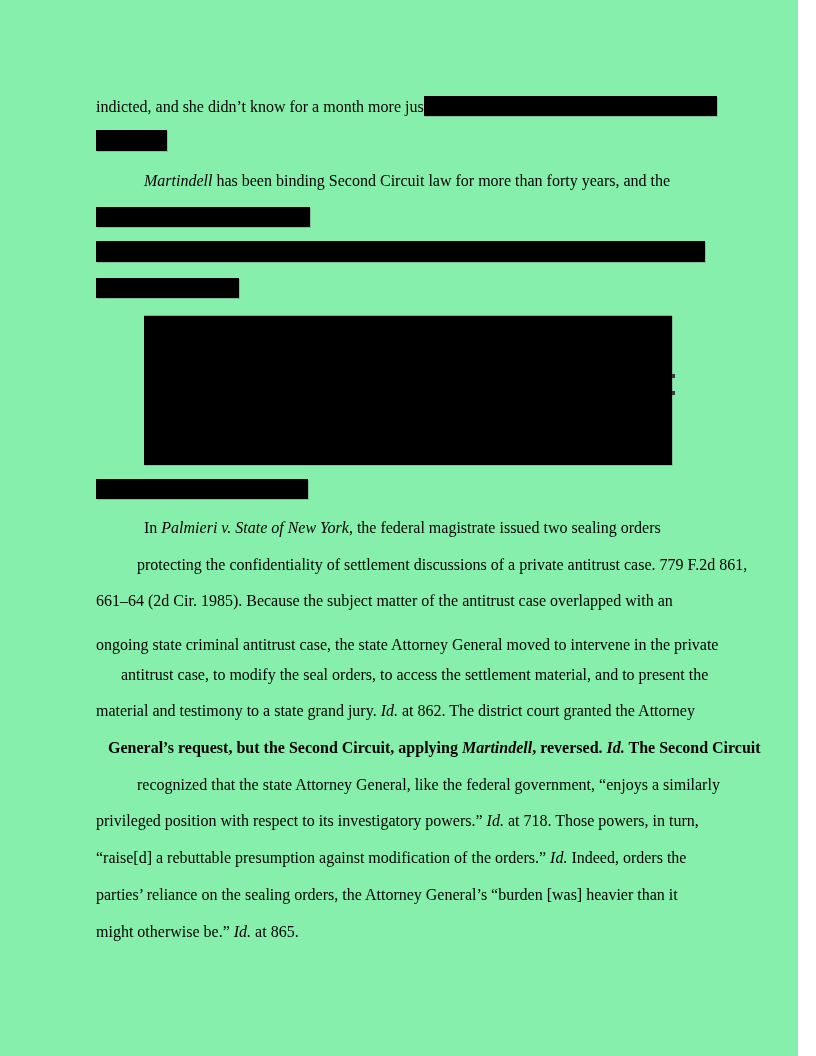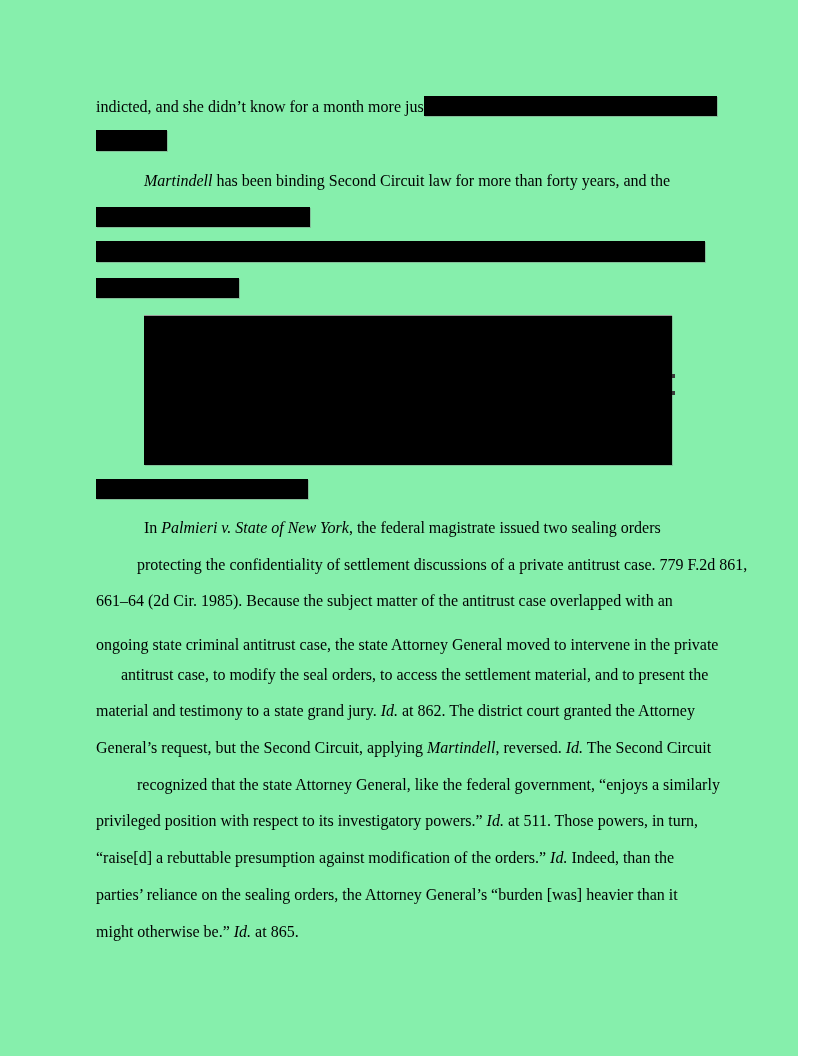--- a/index.html
+++ b/index.html
@@ -64,24 +64,24 @@
       <div class="line" style="top: 241px; left: 96px;"><span class="redaction-bar" style="width: 609px; height: 21px; background: rgb(0, 0, 0);"></span></div>
       <div class="line" style="top: 278px; left: 96px;"><span class="redaction-bar" style="width: 143px; height: 20px; background: rgb(0, 0, 0);"></span></div>
       <div class="block-redaction" style="top: 315px; left: 144px; width: 528px; height: 149px; background: rgb(0, 0, 0);"></div>
       <div class="line" style="top: 479px; left: 96px;"><span class="redaction-bar" style="width: 212px; height: 20px; background: rgb(0, 0, 0);"></span></div>
       <div class="line" style="top: 518px; left: 144px; font-family: Liberation Serif, serif;"><span class="seg">In </span><span class="seg italic">Palmieri v. State of New York</span><span class="seg">, the federal magistrate issued two sealing orders</span></div>
       <div class="line" style="top: 555px; left: 96px; margin-left: 41px;"><span class="seg">protecting the confidentiality of settlement discussions of a private antitrust case. 779 F.2d 861,</span></div>
       <div class="line" style="top: 591px; left: 96px;"><span class="seg">661–64 (2d Cir. 1985). Because the subject matter of the antitrust case overlapped with an</span></div>
       <div class="line" style="top: 592px; left: 96px; margin-top: 43px;"><span class="seg">ongoing state criminal antitrust case, the state Attorney General moved to intervene in the private</span></div>
       <div class="line" style="top: 665px; left: 96px; margin-left: 25px;"><span class="seg">antitrust case, to modify the seal orders, to access the settlement material, and to present the</span></div>
       <div class="line" style="top: 701px; left: 96px;"><span class="seg">material and testimony to a state grand jury. </span><span class="seg italic">Id.</span><span class="seg"> at 862. The district court granted the Attorney</span></div>
-      <div class="line" style="top: 738px; left: 96px;"><span class="seg">General’s request, but the Second Circuit, applying </span><span class="seg italic">Martindell</span><span class="seg">, reversed. </span><span class="seg italic">Id.</span><span class="seg"> The Second Circuit</span></div>
+      <div class="line" style="top: 738px; left: 108px; font-weight: bold;"><span class="seg">General’s request, but the Second Circuit, applying </span><span class="seg italic">Martindell</span><span class="seg">, reversed. </span><span class="seg italic">Id.</span><span class="seg"> The Second Circuit</span></div>
       <div class="line" style="top: 775px; left: 96px; margin-left: 41px;"><span class="seg">recognized that the state Attorney General, like the federal government, “enjoys a similarly</span></div>
-      <div class="line" style="top: 811px; left: 96px;"><span class="seg">privileged position with respect to its investigatory powers.” </span><span class="seg italic">Id.</span><span class="seg"> at 511. Those powers, in turn,</span></div>
-      <div class="line" style="top: 848px; left: 96px;"><span class="seg">“raise[d] a rebuttable presumption against modification of the orders.” </span><span class="seg italic">Id.</span><span class="seg"> Indeed, than the</span></div>
+      <div class="line" style="top: 811px; left: 96px;"><span class="seg">privileged position with respect to its investigatory powers.” </span><span class="seg italic">Id.</span><span class="seg"> at 718. Those powers, in turn,</span></div>
+      <div class="line" style="top: 848px; left: 96px;"><span class="seg">“raise[d] a rebuttable presumption against modification of the orders.” </span><span class="seg italic">Id.</span><span class="seg"> Indeed, orders the</span></div>
       <div class="line" style="top: 885px; left: 96px;"><span class="seg">parties’ reliance on the sealing orders, the Attorney General’s “burden [was] heavier than it</span></div>
       <div class="line" style="top: 922px; left: 96px;"><span class="seg">might otherwise be.” </span><span class="seg italic">Id.</span><span class="seg"> at 865.</span></div>
       <div class="artifact" style="left: 672px; top: 374px; width: 3px; height: 4px;"></div>
       <div class="artifact" style="left: 672px; top: 391px; width: 3px; height: 4px;"></div>
     </div>
   <div class="footer">
     <span>14</span>
   </div>
 </div>
 

